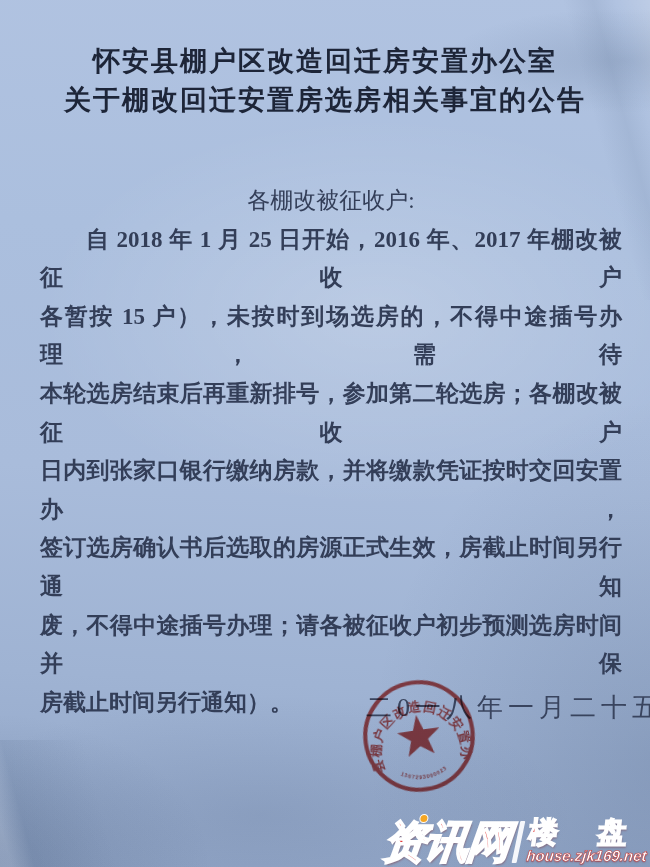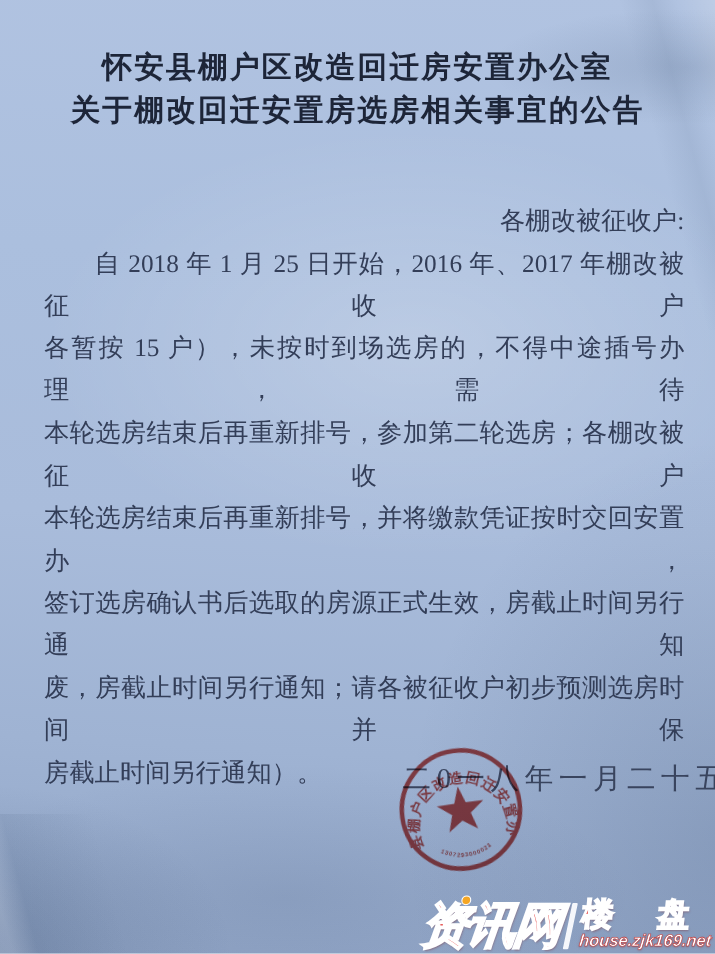--- a/index.html
+++ b/index.html
@@ -29,22 +29,22 @@
   }
 
   .title { text-align: center; padding-top: 42px; color: #1d2538;
     font-family: "Liberation Sans", "DejaVu Sans", sans-serif; font-weight: 700; }
   .title .t-line { font-size: 27px; line-height: 39px; letter-spacing: 2px; }
 
   .body-text {
     position: absolute; left: 40px; top: 182px; width: 582px;
     color: #333e58; font-size: 23px; line-height: 38.6px;
   }
-  .salutation { text-align: right; }
-  .bline { text-align: justify; text-align-last: justify; }
+  .salutation { text-align: center; }
+  .bline { text-align: justify; text-align-last: justify; font-weight: bold; }
   .bline.first { text-indent: 2em; }
   .bline.last { text-align: justify; text-align-last: left; }
 
   .date-line {
     position: absolute; left: 318px; top: 690px;
     color: #39445e; font-size: 26px; letter-spacing: 5px; white-space: nowrap;
     z-index: 2;
     margin-left: 48px;
   }
 
@@ -94,23 +94,23 @@
   <div class="title">
     <div class="t-line">怀安县棚户区改造回迁房安置办公室</div>
     <div class="t-line">关于棚改回迁安置房选房相关事宜的公告</div>
   </div>
 
   <div class="body-text">
     <div class="salutation">各棚改被征收户:</div>
     <div class="bline first">自 2018 年 1 月 25 日开始，2016 年、2017 年棚改被征收户</div>
     <div class="bline">各暂按 15 户），未按时到场选房的，不得中途插号办理，需待</div>
     <div class="bline">本轮选房结束后再重新排号，参加第二轮选房；各棚改被征收户</div>
-    <div class="bline">本轮选房结束后再重新排号，并将缴款凭证按时交回安置办，</div>
+    <div class="bline">日内到张家口银行缴纳房款，并将缴款凭证按时交回安置办，</div>
     <div class="bline">签订选房确认书后选取的房源正式生效，房截止时间另行通知</div>
-    <div class="bline">废，房截止时间另行通知；请各被征收户初步预测选房时间并保</div>
+    <div class="bline">废，不得中途插号办理；请各被征收户初步预测选房时间并保</div>
     <div class="bline last">房截止时间另行通知）。</div>
 
   </div>
 
   <div class="date-line">二0一八年一月二十五日</div>
 
   <svg class="seal" viewBox="0 0 200 200" xmlns="http://www.w3.org/2000/svg">
     <defs>
       <path id="sealArcTop" d="M 36,153 A 69,69 0 1,1 164,153" fill="none"></path>
       <path id="sealArcBottom" d="M 54,157 A 74,74 0 0,0 146,157" fill="none"></path>

